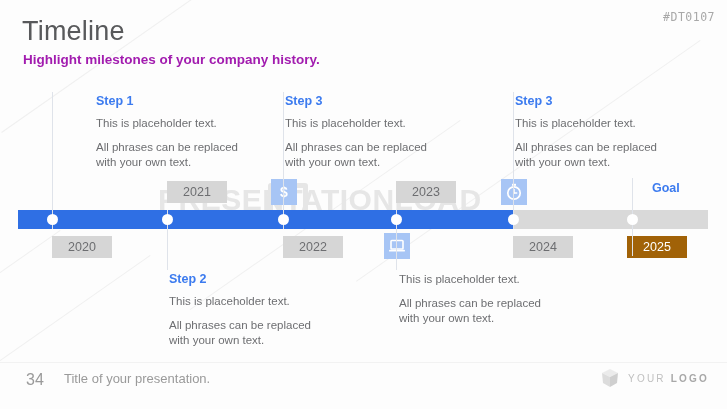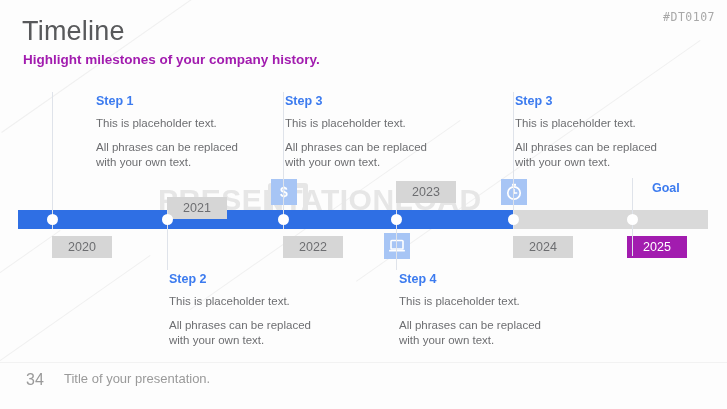--- a/index.html
+++ b/index.html
@@ -134,21 +134,21 @@
     position: absolute;
     height: 22px;
     line-height: 22px;
     background: #d6d6d6;
     color: #6d6e71;
     font-size: 12.5px;
     text-align: center;
     width: 60px;
   }
   .chip.blue {
-    background: #a21caf;
+    background: #a16207;
     color: #ffffff;
   }
 
   
   .iconchip {
     position: absolute;
     width: 26px;
     height: 26px;
     background: #a7c5f5;
     display: flex;
@@ -250,21 +250,21 @@
   <div class="bar-fill"></div>
 
   <div class="node" style="left:52px;"></div>
   <div class="node" style="left:167px;"></div>
   <div class="node" style="left:283px;"></div>
   <div class="node" style="left:396px;"></div>
   <div class="node" style="left:513px;"></div>
   <div class="node" style="left:632px;"></div>
 
   <div class="chip" style="left:52px;  top:236px;">2020</div>
-  <div class="chip" style="left:167px; top:181px;margin-top:16px;">2021</div>
+  <div class="chip" style="left:167px; top:181px;">2021</div>
   <div class="chip" style="left:283px; top:236px;">2022</div>
   <div class="chip" style="left:396px; top:181px;">2023</div>
   <div class="chip" style="left:513px; top:236px;">2024</div>
   <div class="chip blue" style="left:627px; top:236px;">2025</div>
 
   <div class="iconchip" style="left:271px; top:179px;">
     <svg width="16" height="16" viewBox="0 0 16 16" aria-hidden="true">
       <text x="8" y="13" font-size="14" font-weight="bold" text-anchor="middle" fill="#ffffff" font-family="Liberation Sans, sans-serif">$</text>
     </svg>
   </div>
@@ -309,24 +309,32 @@
   </div>
 
   <div class="step" style="left:169px; top:272px;">
     <div class="step-title">Step 2</div>
     <div class="step-line">This is placeholder text.</div>
     <div class="step-line gap">All phrases can be replaced</div>
     <div class="step-line">with your own text.</div>
   </div>
 
   <div class="step" style="left:399px; top:272px;">
-    <div class="step-title">Step 4</div>
     <div class="step-line">This is placeholder text.</div>
     <div class="step-line gap">All phrases can be replaced</div>
     <div class="step-line">with your own text.</div>
   </div>
 
   <div class="footer-rule"></div>
   <div class="pagenum">34</div>
   <div class="footer-title">Title of your presentation.</div>
 
+  <div class="logo-wrap">
+    <svg width="22" height="22" viewBox="0 0 22 22" aria-hidden="true">
+      <polygon points="3,6 11,2 19,6 11,10" fill="#ebebeb"></polygon>
+      <polygon points="3,6 11,10 11,20 4,16" fill="#dcdcdc"></polygon>
+      <polygon points="19,6 11,10 11,20 18,16" fill="#cfcfcf"></polygon>
+    </svg>
+    <span class="logo-text"><span>YOUR</span>
+      <b>LOGO</b></span>
+  </div>
 
 </div>
 
 </body></html>

